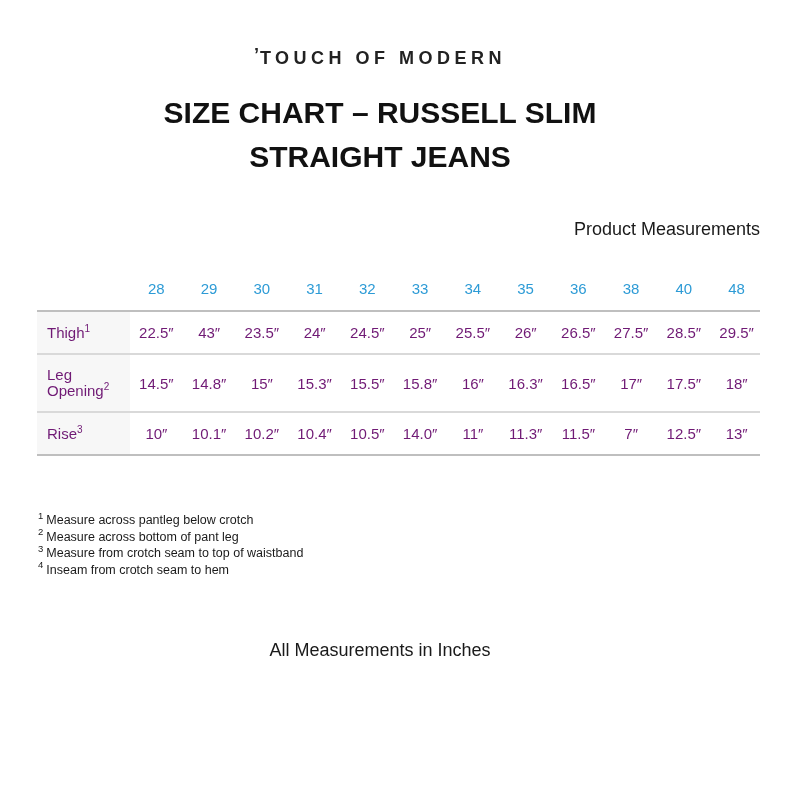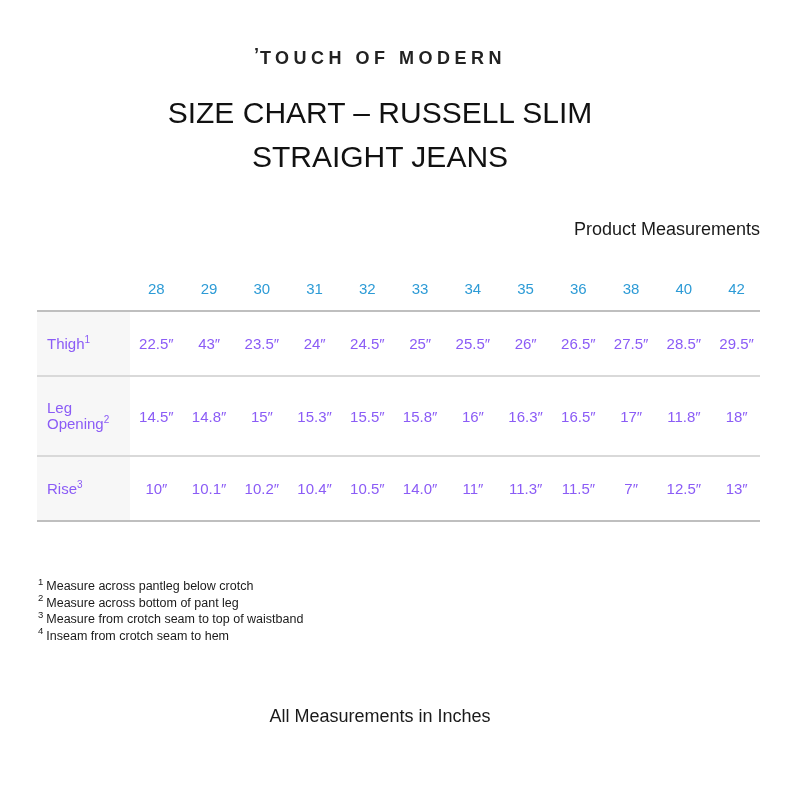--- a/index.html
+++ b/index.html
@@ -20,21 +20,21 @@
     color:#222222;
     white-space:nowrap;
   }
   .logo .mark { position:relative; top:-3px; margin-right:1px; letter-spacing:0; }
 
   .title {
     margin-top:22px;
     text-align:center;
     font-size:30px;
     line-height:44px;
-    font-weight:400;
+    font-weight:700;
     color:#111111;
   }
 
   .subtitle {
     margin-top:40px;
     text-align:right;
     font-size:18px;
     font-weight:400;
     color:#1a1a1a;
   }
@@ -51,23 +51,23 @@
     color:#2D9BD6;
     text-align:center;
     padding:0 0 13px 0;
     border-bottom:2px solid #bfbfbf;
   }
   table.size-chart thead th.corner { border-bottom:2px solid #bfbfbf; }
   table.size-chart tbody td {
     font-size:15px;
     text-align:center;
     vertical-align:middle;
-    padding:23px 0;
+    padding:12px 0;
     border-bottom:2px solid #d9d9d9;
-    color:#8b5cf6;
+    color:#701a75;
   }
   table.size-chart tbody tr:last-child td { border-bottom:2px solid #bfbfbf; }
   table.size-chart tbody td.lbl {
     text-align:left;
     padding-left:10px;
     padding-right:4px;
     background:#f7f7f7;
     line-height:16px;
   }
   sup { font-size:10px; line-height:0; }
@@ -127,21 +127,21 @@
         <th>29</th>
         <th>30</th>
         <th>31</th>
         <th>32</th>
         <th>33</th>
         <th>34</th>
         <th>35</th>
         <th>36</th>
         <th>38</th>
         <th>40</th>
-        <th>42</th>
+        <th>48</th>
       </tr>
     </thead>
     <tbody>
       <tr>
         <td class="lbl"><span>Thigh</span><sup>1</sup></td>
         <td>22.5″</td>
         <td>43″</td>
         <td>23.5″</td>
         <td>24″</td>
         <td>24.5″</td>
@@ -158,21 +158,21 @@
         <td>14.5″</td>
         <td>14.8″</td>
         <td>15″</td>
         <td>15.3″</td>
         <td>15.5″</td>
         <td>15.8″</td>
         <td>16″</td>
         <td>16.3″</td>
         <td>16.5″</td>
         <td>17″</td>
-        <td>11.8″</td>
+        <td>17.5″</td>
         <td>18″</td>
       </tr>
       <tr>
         <td class="lbl"><span>Rise</span><sup>3</sup></td>
         <td>10″</td>
         <td>10.1″</td>
         <td>10.2″</td>
         <td>10.4″</td>
         <td>10.5″</td>
         <td>14.0″</td>

